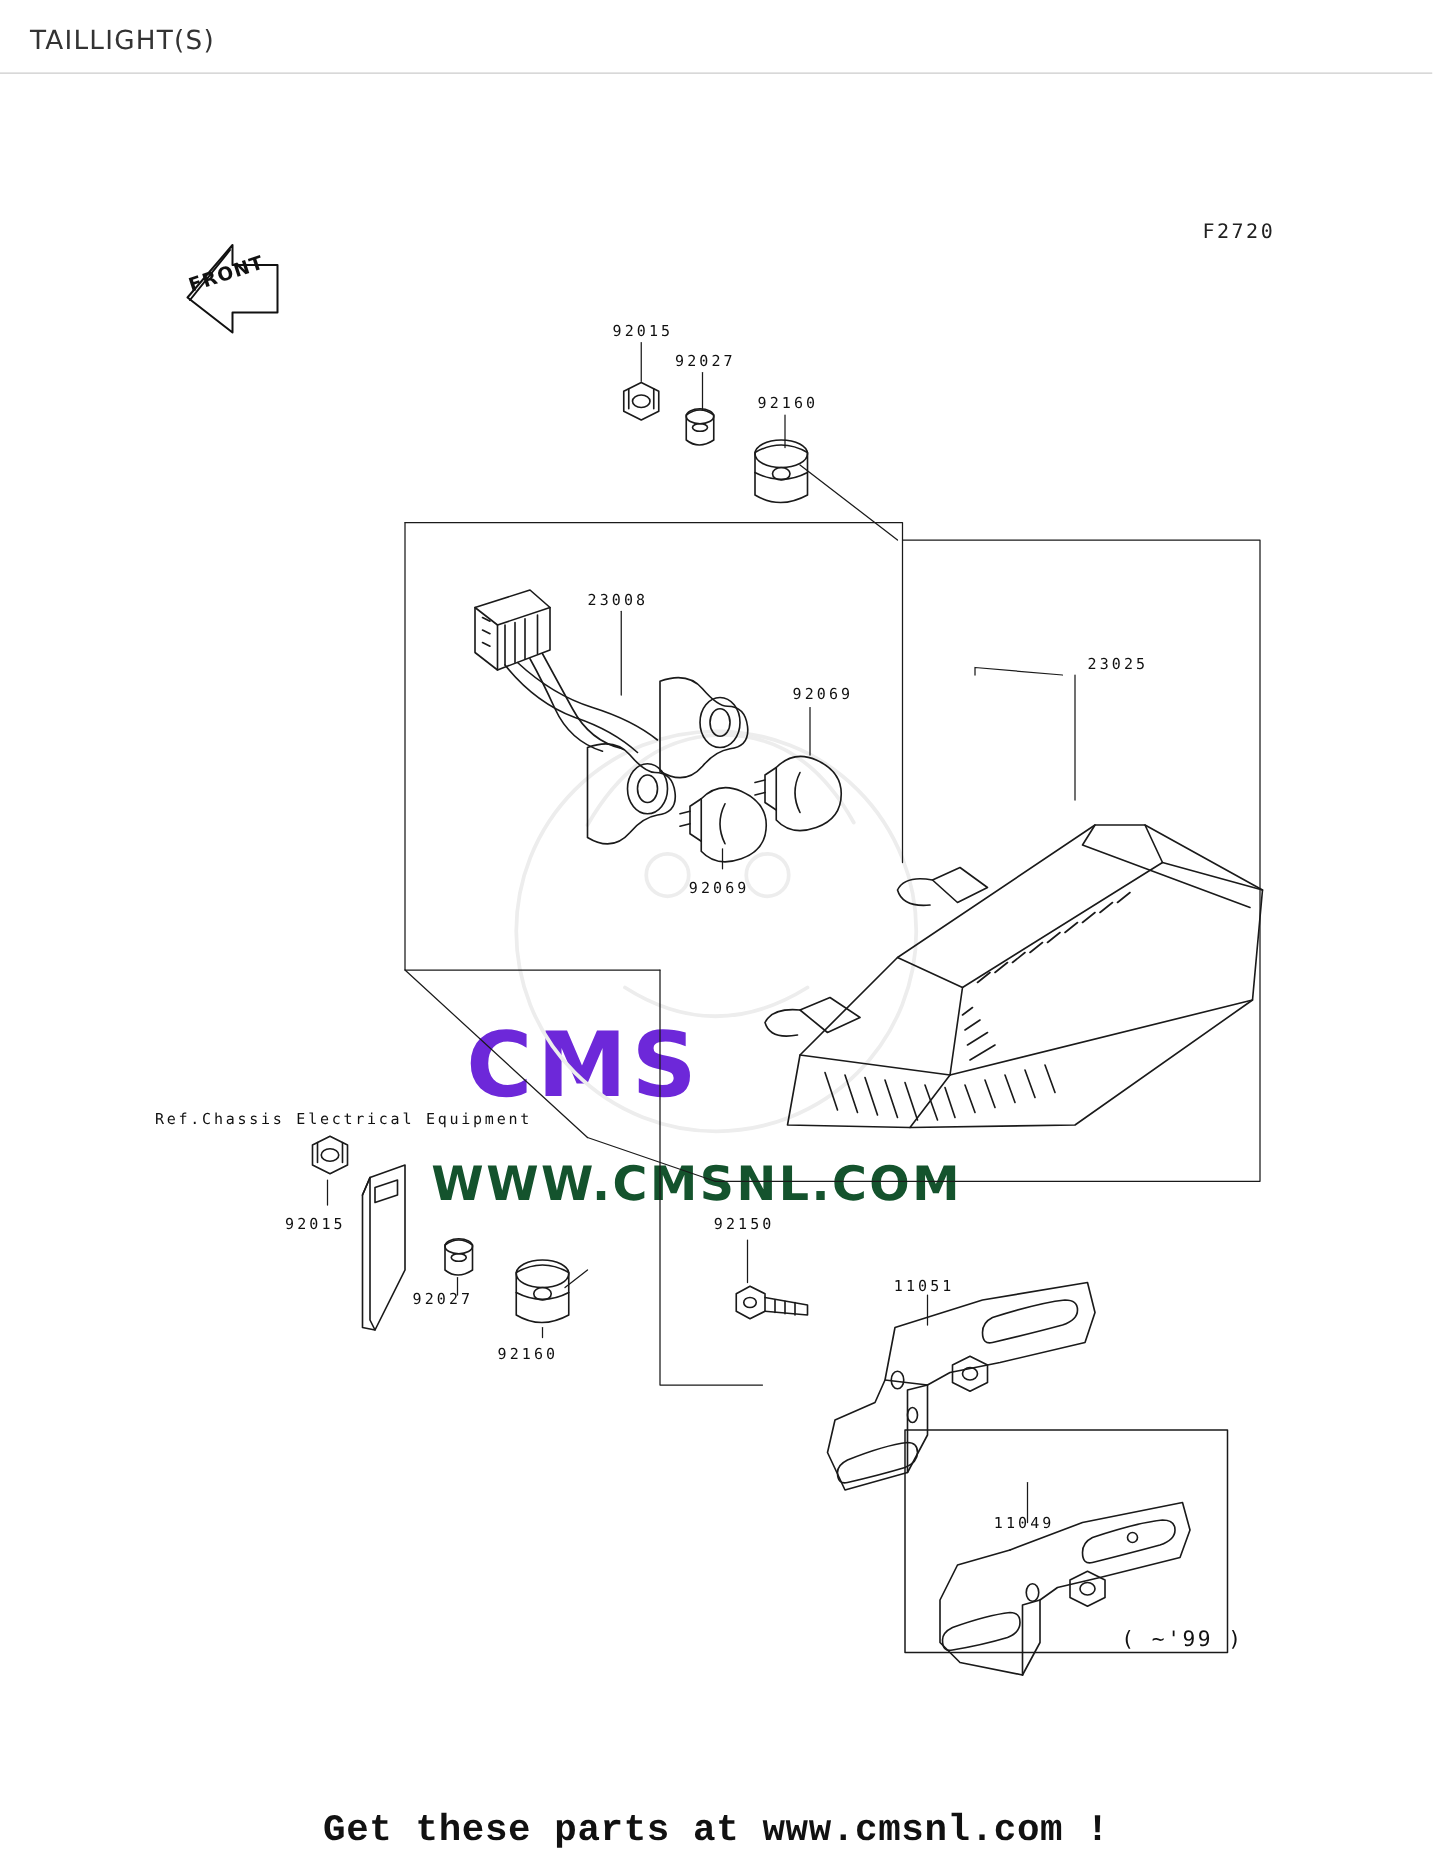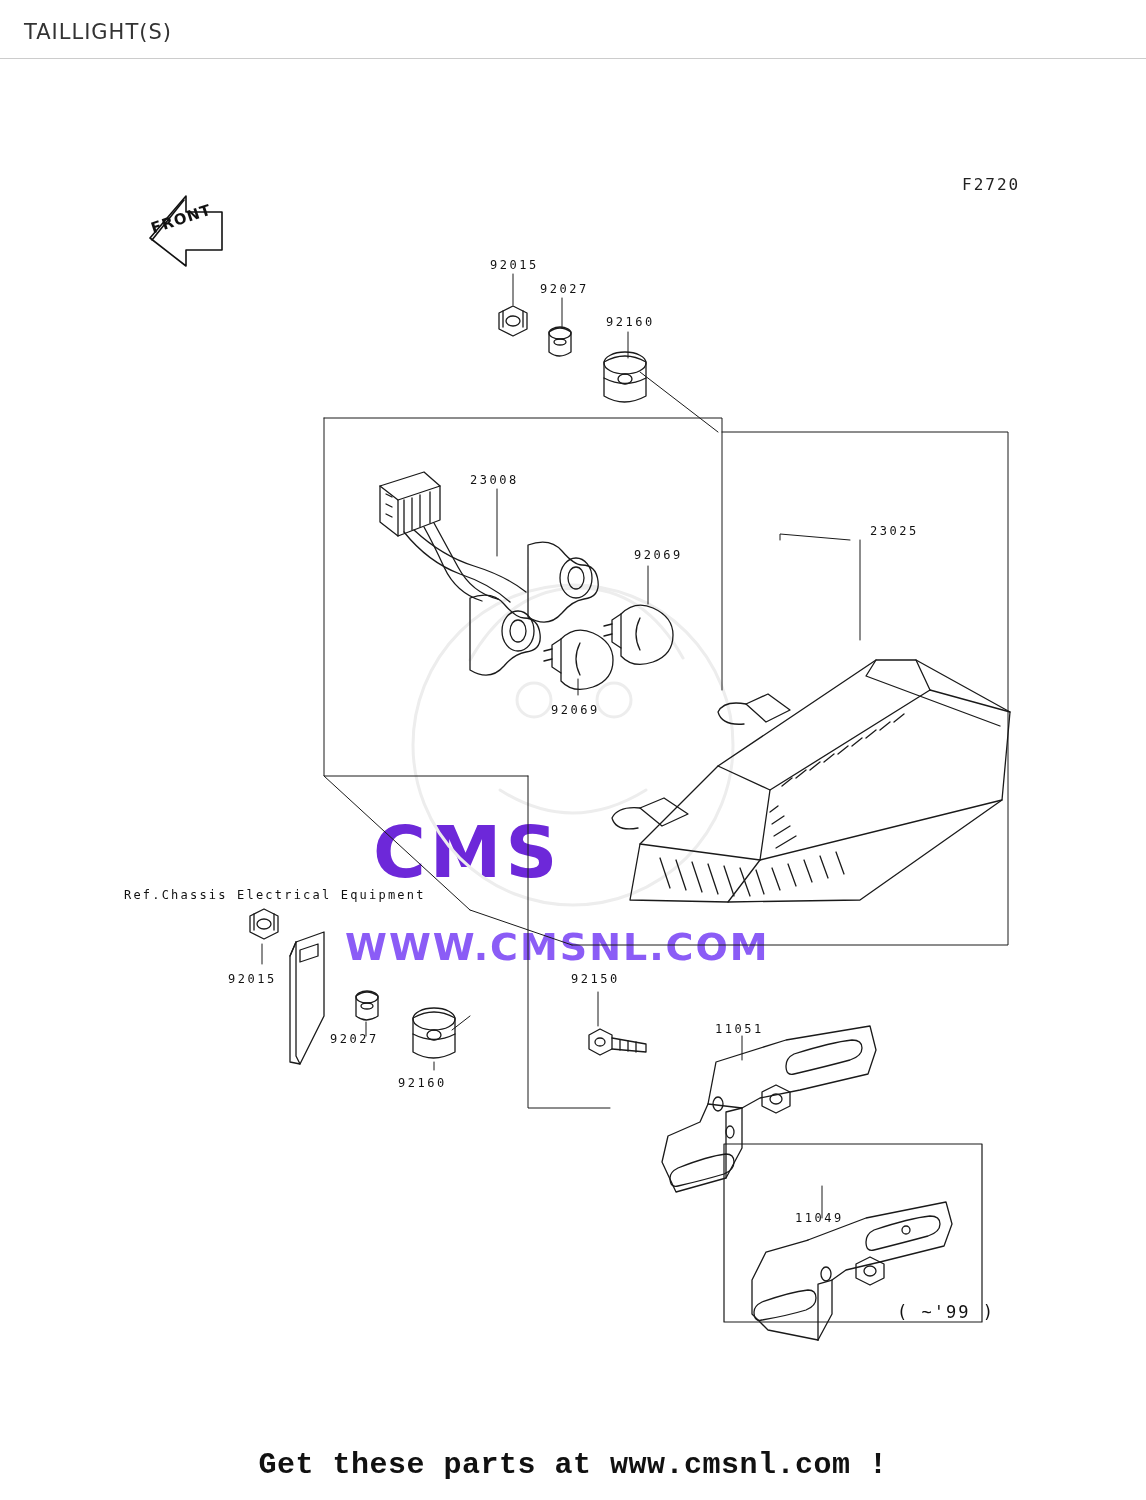--- a/index.html
+++ b/index.html
@@ -106,21 +106,21 @@
     color: #6d28d9;
   }
   .wm-url {
     position: absolute;
     left: 345px;
     top: 925px;
     font-family: "DejaVu Sans", sans-serif;
     font-weight: bold;
     font-size: 38px;
     letter-spacing: 2px;
-    color: #8b5cf6;
+    color: #14532d;
   }
   .front-label {
     position: absolute;
     left: 150px;
     top: 210px;
     font-family: "DejaVu Sans", sans-serif;
     font-weight: bold;
     font-size: 15px;
     letter-spacing: 1px;
     color: #111111;

